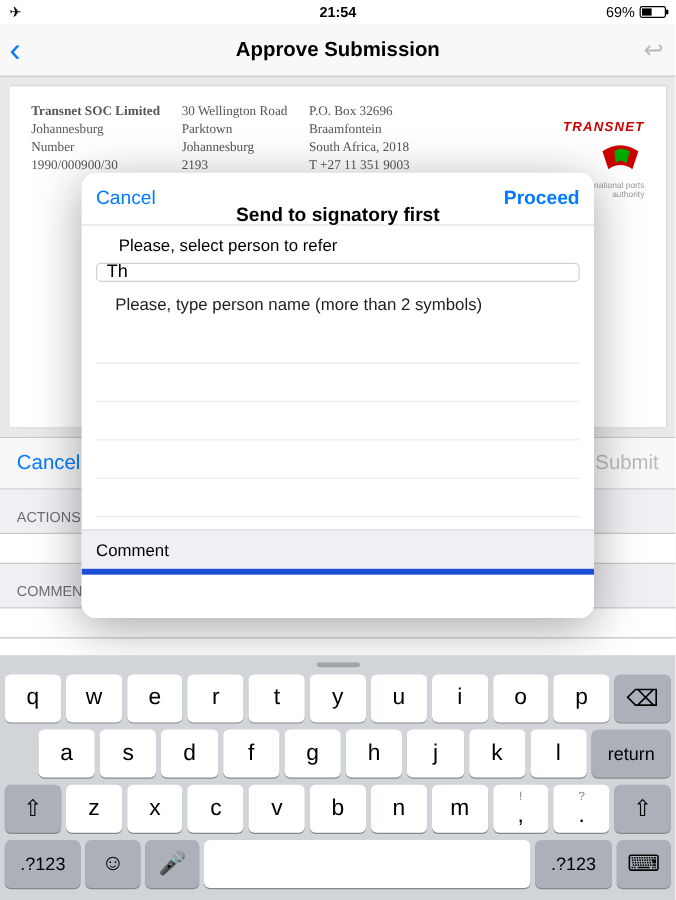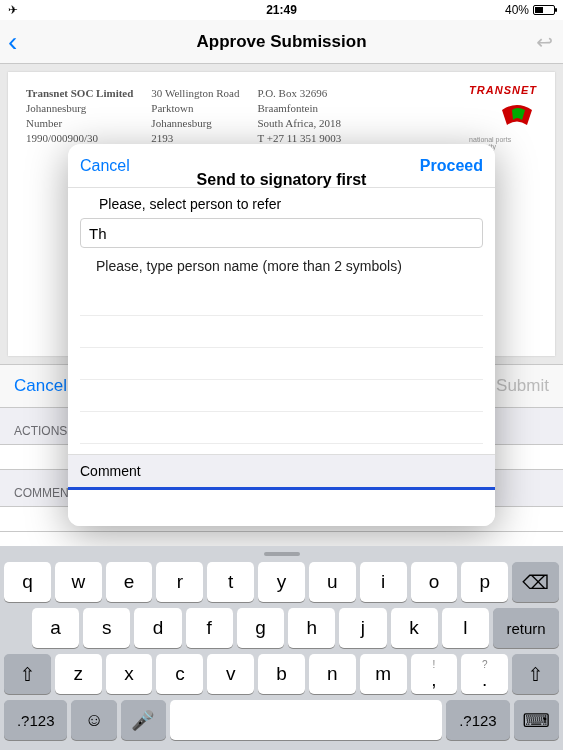--- a/index.html
+++ b/index.html
@@ -27,21 +27,21 @@
   }
   .navbar .back { position:absolute; left:8px; color:#007aff; font-size:28px; line-height:1;}
   .navbar .title { font-weight:600; font-size:17px;}
   .navbar .share { position:absolute; right:10px; color:#bbb; font-size:20px;}
   
   .docwrap { padding: 8px; background:#e9e9e9; height: 300px;}
   .doc { background:#fff; height:100%; padding:14px 18px; position:relative; box-shadow:0 0 2px rgba(0,0,0,.15);}
   .lh { font-family: Liberation Serif, serif; font-size:11px; color:#555; line-height:1.35;}
   .lh-row { display:flex; gap:18px;}
   .lh-b { display:flex; flex-direction:column;}
-  .logo { position:absolute; right:18px; top:12px; font-weight:700; color:#c00; font-size:11px; letter-spacing:1px; font-style:italic;}
+  .logo { position:absolute; right:18px; top:28px; text-align:right; font-weight:700; color:#c00; font-size:11px; letter-spacing:1px; font-style:italic;}
   .logo .sub{font-size:7px;color:#999;font-weight:400;letter-spacing:0;font-style:normal;margin-top:6px;}
   .logo svg{display:block;margin:4px 0 0 auto;}
   
   .under-toolbar{height:44px;border-top:1px solid #c8c8c8;border-bottom:1px solid #c8c8c8;display:flex;align-items:center;padding:0 14px;background:#f8f8f8;justify-content:space-between;}
   .under-toolbar .cancel{color:#007aff;font-size:17px;}
   .under-toolbar .submit{color:#bbb;font-size:17px;}
   .sect{background:#efeff4;}
   .sect-title{font-size:12px;color:#6d6d72;padding:16px 14px 6px;}
   .sect-body{background:#fff;border-top:1px solid #c8c8c8;border-bottom:1px solid #c8c8c8;height:26px;}
   
@@ -50,44 +50,44 @@
     background:#fff; border-radius:12px;
     box-shadow:0 8px 40px rgba(0,0,0,.35);
     overflow:hidden;
   }
   .modal-head{height:44px;display:flex;align-items:center;justify-content:center;position:relative;border-bottom:1px solid #e0e0e0;}
   .modal-head .mcancel{position:absolute;left:12px;color:#007aff;font-size:16px;}
   .modal-head .mproceed{position:absolute;right:12px;color:#007aff;font-size:16px;font-weight:600;}
   .modal-head .mtitle{font-weight:600;font-size:16px;margin-top:28px;}
   .modal-body{padding:8px 12px 0;}
   .mlabel{font-size:14px;color:#000;margin-bottom:6px;margin-left:19px;}
-  .minput{width:100%;height:30px;border:1px solid #d0d0d0;border-radius:4px;padding:4px 8px;font-size:15px;color:#000;outline:none;}
+  .minput{width:100%;height:16px;border:1px solid #d0d0d0;border-radius:4px;padding:4px 8px;font-size:15px;color:#000;outline:none;}
   .mhint-row{padding:10px 4px 10px 16px;font-size:14px;color:#222;}
   .mlist .row{height:32px;border-bottom:1px solid #ececec;}
-  .mcomment-head{background:#efeff4;padding:8px 12px;font-size:14px;color:#000;border-top:1px solid #ddd;border-bottom:3px solid #1d4ed8;margin-top:10px;}
+  .mcomment-head{background:#efeff4;padding:8px 12px;font-size:14px;color:#000;border-top:1px solid #ddd;border-bottom:5px solid #1d4ed8;margin-top:10px;}
   .mcomment-body{height:36px;background:#fff;}
   
   .kbd{position:absolute;left:0;right:0;bottom:0;background:#d1d4d9;padding:6px 4px 4px;}
   .kbd .handle{width:36px;height:4px;background:#a0a3a8;border-radius:3px;margin:0 auto 6px;}
   .krow{display:flex;justify-content:center;gap:4px;margin-bottom:6px;}
   .key{background:#fff;border-radius:5px;box-shadow:0 1px 0 #888;height:40px;flex:1;display:flex;align-items:center;justify-content:center;font-size:19px;color:#000;min-width:0;}
   .key.dark{background:#acb1b9;color:#000;}
   .key.wide{flex:1.4;}
   .key.space{flex:6;}
   .key.small{font-size:15px;}
   .kspacer{width:24px;}
 </style>
 </head>
 <body>
 
 <div class="statusbar">
   <span>✈︎</span>
-  <span class="center">21:49</span>
+  <span class="center">21:54</span>
   <span class="right">
-    <span>40%</span>
+    <span>69%</span>
     <span class="battery">
         <span class="fill"></span>
       </span>
   </span>
 </div>
 
 <div class="navbar">
   <span class="back">‹</span>
   <span class="title">Approve Submission</span>
   <span class="share">↩︎</span>

